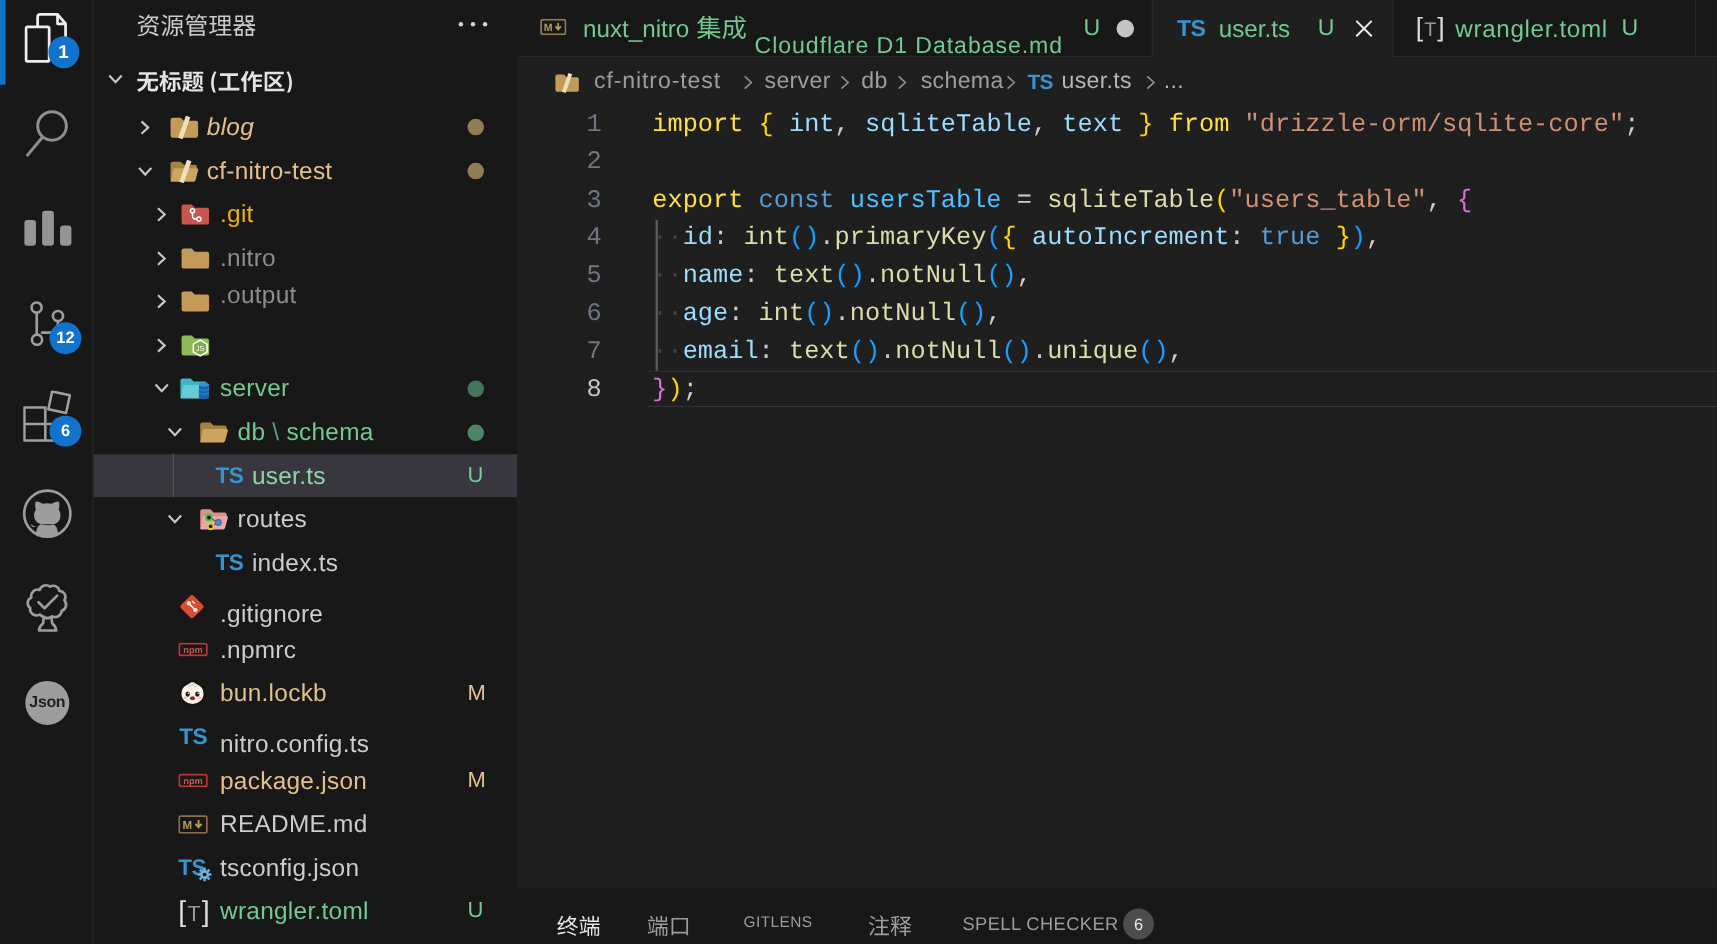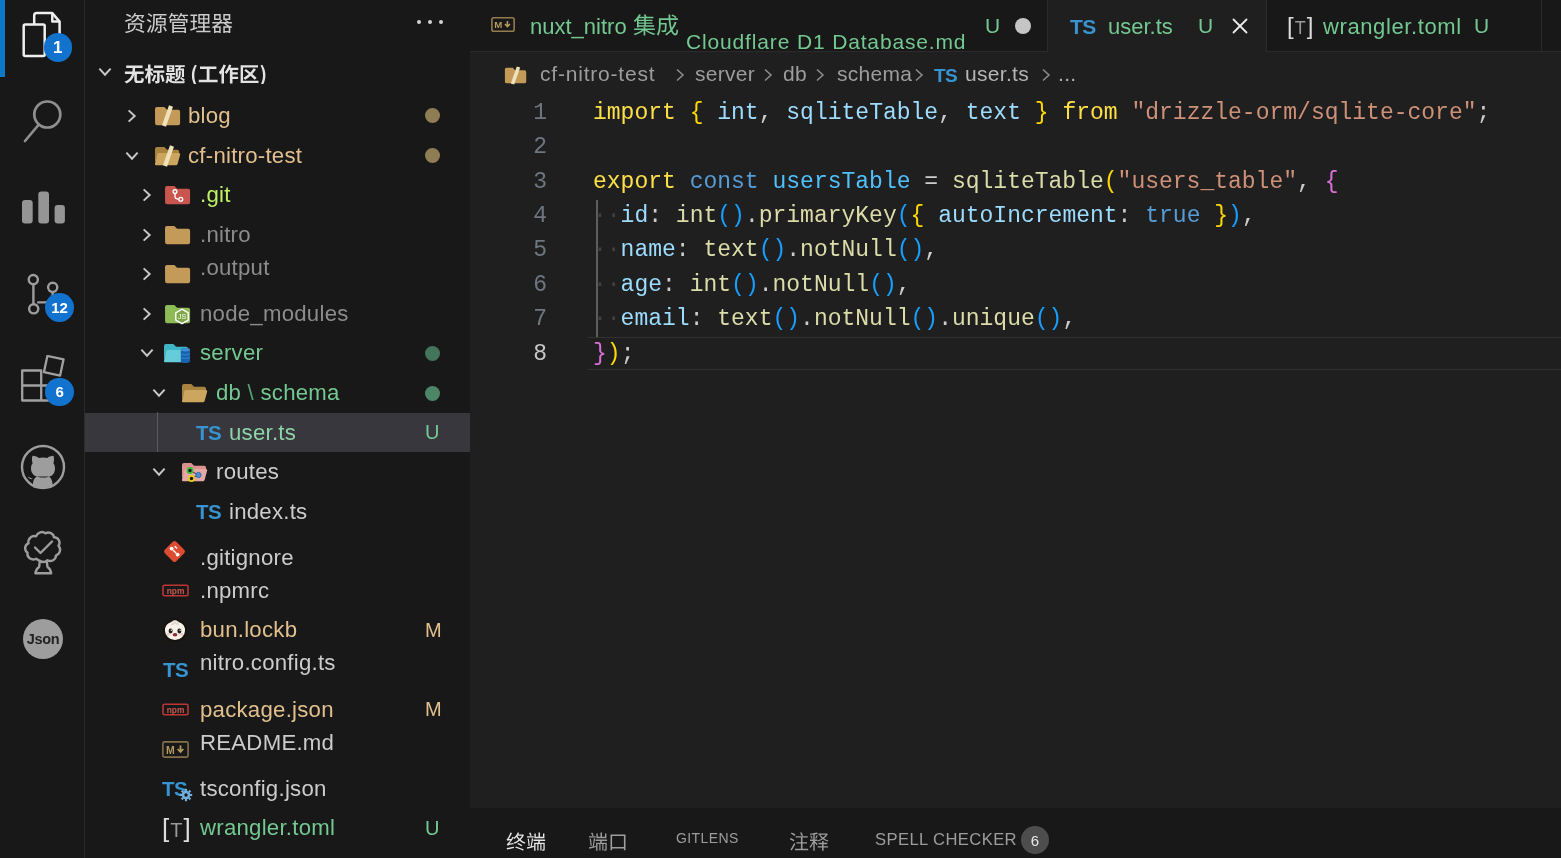--- a/index.html
+++ b/index.html
@@ -63,21 +63,21 @@
     <i style="width:4px;height:4px;border-radius:50%;background:#d4d4d4"></i>
     <i style="width:4px;height:4px;border-radius:50%;background:#d4d4d4"></i>
     <i style="width:4px;height:4px;border-radius:50%;background:#d4d4d4"></i>
   </div>
 <div style="position:absolute;left:96px;top:63px;"><svg width="18" height="18" viewBox="0 0 16 16" fill="none" stroke="#c8c8c8" stroke-width="1.75">
       <polyline points="3,5 8,10.4 13,5"></polyline>
     </svg></div>
 <div style="position:absolute;left:124px;top:58px;"><svg width="143" height="26" viewBox="0 0 143 26" style="vertical-align:0px">
       <path fill="#e3e3e3" d="M2.2 7.6V10.0H8.6C8.6 11.2 8.5 12.4 8.4 13.5H0.9V15.9H7.9C7.1 19 5.1 21.8 0.6 23.5C1.2 24 1.9 24.9 2.3 25.6C7.2 23.6 9.3 20.2 10.3 16.5V21.8C10.3 24.3 11 25.1 13.6 25.1C14.1 25.1 16.1 25.1 16.6 25.1C18.9 25.1 19.6 24.2 19.9 20.7C19.2 20.5 18.1 20.1 17.5 19.6C17.4 22.3 17.3 22.7 16.4 22.7C16 22.7 14.3 22.7 13.9 22.7C13.1 22.7 12.9 22.6 12.9 21.8V15.9H19.7V13.5H10.9C11 12.4 11.1 11.2 11.1 10.0H18.6V7.6ZM30.1 7.6V9.9H39.1V7.6ZM36.3 17.3C37.2 19.4 38 22.2 38.3 23.9L40.5 23.1C40.2 21.3 39.3 18.7 38.4 16.6ZM30 16.7C29.5 18.8 28.7 21.1 27.6 22.5C28.2 22.8 29.1 23.4 29.6 23.8C30.6 22.2 31.7 19.6 32.2 17.2ZM29.1 12.5V14.8H33.1V22.7C33.1 22.9 33.1 23 32.8 23.0C32.5 23 31.7 23 30.9 23.0C31.2 23.7 31.5 24.8 31.5 25.5C32.9 25.5 33.9 25.5 34.7 25.1C35.5 24.6 35.6 23.9 35.6 22.7V14.8H40.3V12.5ZM24 6.4V10.4H21.2V12.7H23.6C23 15 22 17.7 20.8 19.1C21.3 19.8 21.9 20.9 22.1 21.5C22.8 20.5 23.5 18.9 24 17.2V25.6H26.5V15.9C27 16.8 27.6 17.7 27.9 18.3L29.2 16.4C28.8 15.9 27.1 13.8 26.5 13.1V12.7H28.9V10.4H26.5V6.4ZM45 11.3H48.1V12.3H45.0ZM45 8.8H48.1V9.8H45.0ZM42.8 7.2V14.0H50.3V7.2ZM54.9 13.2C54.8 18.1 54.6 20.3 50.3 21.6C50.7 21.9 51.2 22.7 51.4 23.2C56.3 21.6 56.8 18.7 56.9 13.2ZM56 20.3C57.1 21.2 58.7 22.4 59.4 23.2L60.9 21.7C60 21 58.5 19.8 57.3 19.0ZM42.9 17.7C42.9 20.5 42.6 22.9 41.4 24.5C41.9 24.7 42.8 25.3 43.1 25.6C43.7 24.8 44.1 23.8 44.4 22.7C46 24.8 48.5 25.2 52.3 25.2H60.2C60.3 24.6 60.7 23.7 61 23.2C59.3 23.3 53.7 23.3 52.3 23.3C50.5 23.3 49 23.2 47.8 22.8V20.4H50.8V18.6H47.8V16.9H51.2V15.1H41.9V16.9H45.7V21.6C45.3 21.2 45 20.8 44.8 20.2C44.8 19.4 44.9 18.6 44.9 17.8ZM51.8 10.6V19.2H53.8V12.4H57.9V19.1H60.0V10.6H56.3L57 9.1H60.8V7.2H51.1V9.1H54.6C54.5 9.7 54.3 10.2 54.1 10.6ZM71 27.9 72.8 27.1C71.1 24.1 70.3 20.7 70.3 17.3C70.3 14 71.1 10.5 72.8 7.5L71 6.7C69 9.9 67.9 13.2 67.9 17.3C67.9 21.4 69 24.8 71 27.9ZM74.8 21.7V24.2H93.6V21.7H85.5V11.1H92.4V8.5H76.0V11.1H82.7V21.7ZM105 6.6C104 9.5 102.4 12.5 100.6 14.3C101.1 14.7 102.1 15.6 102.5 16.1C103.4 15 104.3 13.6 105.2 12.1H105.9V25.6H108.5V21.1H114.1V18.8H108.5V16.4H113.8V14.2H108.5V12.1H114.3V9.7H106.3C106.7 8.9 107.1 8 107.3 7.2ZM99.5 6.4C98.5 9.4 96.7 12.3 94.9 14.1C95.3 14.8 96 16.2 96.2 16.8C96.6 16.3 97.1 15.8 97.5 15.3V25.6H100.0V11.5C100.7 10.1 101.4 8.6 101.9 7.2ZM134 7.3H116.6V25.0H134.5V22.7H119.0V9.6H134.0ZM120.3 12.4C121.7 13.5 123.3 14.8 124.8 16.1C123.1 17.6 121.3 18.9 119.4 19.9C120 20.3 120.9 21.3 121.3 21.8C123.1 20.7 124.9 19.3 126.6 17.7C128.2 19.2 129.7 20.6 130.7 21.8L132.6 19.9C131.6 18.8 130 17.4 128.3 15.9C129.7 14.5 130.9 12.9 131.9 11.2L129.6 10.3C128.8 11.7 127.7 13.1 126.5 14.4C124.9 13.2 123.3 12 122 10.9ZM138.3 27.9C140.3 24.8 141.4 21.4 141.4 17.3C141.4 13.2 140.3 9.9 138.3 6.7L136.5 7.5C138.2 10.5 139 14 139 17.3C139 20.7 138.2 24.1 136.5 27.1Z"></path>
     </svg></div>
-<div style="position:absolute;left:85px;top:96.2px;width:385px;height:39.6px;">
+<div style="position:absolute;left:85px;top:96.2px;width:385px;height:39.6px;font-style:italic;">
     <div style="position:absolute;left:38px;top:0;height:100%;display:flex;align-items:center">
       <svg width="18" height="18" viewBox="0 0 16 16" fill="none" stroke="#c8c8c8" stroke-width="1.75">
         <polyline points="5,3 10.4,8 5,13"></polyline>
       </svg>
     </div>
     <div style="position:absolute;left:69px;top:0;height:100%;display:flex;align-items:center">
       <svg width="27" height="22" viewBox="0 0 27 22">
         <path fill="#c49a58" d="M1 4 q0-2 2-2 h7.3 l2.8 2.8 h11 q2 0 2 2 v11.4 q0 2-2 2 h-21 q-2 0-2-2 z"></path>
         <line x1="10" y1="21" x2="17" y2="1" stroke="#efe2bb" stroke-width="4.2"></line>
       </svg>
@@ -117,21 +117,21 @@
     </div>
     <div style="position:absolute;left:79px;top:0;height:100%;display:flex;align-items:center">
       <svg width="27" height="22" viewBox="0 0 27 22">
         <path fill="#c9564e" d="M1 4 q0-2 2-2 h7.3 l2.8 2.8 h11 q2 0 2 2 v11.4 q0 2-2 2 h-21 q-2 0-2-2 z"></path>
 <circle cx="11" cy="7.6" r="1.9" fill="none" stroke="#fff" stroke-width="1.35"></circle>
 <circle cx="16.8" cy="15.2" r="1.9" fill="none" stroke="#fff" stroke-width="1.35"></circle>
 <path d="M11 9.6 v3 q0 2.6 3.9 2.6 h0" fill="none" stroke="#fff" stroke-width="1.35"></path>
       </svg>
     </div>
     <div style="position:absolute;left:115px;top:0;height:100%;display:flex;align-items:center">
-      <span class="tree" style="color:#bef264">.git</span>
+      <span class="tree" style="color:#eab308">.git</span>
     </div>
   </div>
 <div style="position:absolute;left:85px;top:214.9px;width:385px;height:39.6px;">
     <div style="position:absolute;left:53px;top:0;height:100%;display:flex;align-items:center">
       <svg width="18" height="18" viewBox="0 0 16 16" fill="none" stroke="#c8c8c8" stroke-width="1.75">
         <polyline points="5,3 10.4,8 5,13"></polyline>
       </svg>
     </div>
     <div style="position:absolute;left:79px;top:0;height:100%;display:flex;align-items:center">
       <svg width="27" height="22" viewBox="0 0 27 22">
@@ -162,23 +162,20 @@
       <svg width="18" height="18" viewBox="0 0 16 16" fill="none" stroke="#c8c8c8" stroke-width="1.75">
         <polyline points="5,3 10.4,8 5,13"></polyline>
       </svg>
     </div>
     <div style="position:absolute;left:79px;top:0;height:100%;display:flex;align-items:center">
       <svg width="27" height="22" viewBox="0 0 27 22">
         <path fill="#8fbb56" d="M1 4 q0-2 2-2 h7.3 l2.8 2.8 h11 q2 0 2 2 v11.4 q0 2-2 2 h-21 q-2 0-2-2 z"></path>
 <path d="M18 6.2 l6.2 3.6 v7.2 l-6.2 3.6 l-6.2-3.6 v-7.2 z" fill="#7fa748" stroke="#fff" stroke-width="1.4"></path>
 <text x="18" y="16" font-size="7" fill="#fff" text-anchor="middle" font-family="Liberation Sans">JS</text>
       </svg>
-    </div>
-    <div style="position:absolute;left:115px;top:0;height:100%;display:flex;align-items:center">
-      <span class="tree" style="color:#8c8c8c">node_modules</span>
     </div>
   </div>
 <div style="position:absolute;left:85px;top:333.7px;width:385px;height:39.6px;">
     <div style="position:absolute;left:53px;top:0;height:100%;display:flex;align-items:center">
       <svg width="18" height="18" viewBox="0 0 16 16" fill="none" stroke="#c8c8c8" stroke-width="1.75">
         <polyline points="3,5 8,10.4 13,5"></polyline>
       </svg>
     </div>
     <div style="position:absolute;left:78px;top:0;height:100%;display:flex;align-items:center">
       <svg width="28" height="23" viewBox="0 0 28 23">
@@ -299,21 +296,21 @@
       <span class="tree" style="color:#e2c08d">bun.lockb</span>
     </div>
     <div style="position:absolute;left:340px;top:0;height:100%;display:flex;align-items:center">
       <span style="font-size:20px;color:#e2c08d">M</span>
     </div>
   </div>
 <div style="position:absolute;left:85px;top:650.3px;width:385px;height:39.6px;">
     <div style="position:absolute;left:78px;top:0;height:100%;display:flex;align-items:center">
       <span style="color:#3794d1;font-weight:bold;font-size:20.5px;letter-spacing:-0.5px;font-family:'Liberation Sans'">TS</span>
     </div>
-    <div style="position:absolute;left:115px;top:0;height:100%;display:flex;align-items:flex-start">
+    <div style="position:absolute;left:115px;top:0;height:100%;display:flex;align-items:flex-end">
       <span class="tree" style="color:#cccccc">nitro.config.ts</span>
     </div>
   </div>
 <div style="position:absolute;left:85px;top:689.9px;width:385px;height:39.6px;">
     <div style="position:absolute;left:77px;top:0;height:100%;display:flex;align-items:center">
       <svg width="27" height="13" viewBox="0 0 27 13">
         <rect x="1" y="1.2" width="25" height="10.6" rx="1.5" fill="none" stroke="#bb3733" stroke-width="1.6"></rect>
 <text x="13.5" y="9.8" font-size="8.4" font-weight="bold" fill="#c65a50" text-anchor="middle" font-family="Liberation Sans">npm</text>
       </svg>
     </div>
@@ -325,21 +322,21 @@
     </div>
   </div>
 <div style="position:absolute;left:85px;top:729.5px;width:385px;height:39.6px;">
     <div style="position:absolute;left:77px;top:0;height:100%;display:flex;align-items:center">
       <svg width="27" height="17" viewBox="0 0 27 17">
         <rect x="0.9" y="0.9" width="25.2" height="15.2" rx="1.5" fill="none" stroke="#84704a" stroke-width="1.6"></rect>
 <text x="4" y="12.6" font-size="10.5" font-weight="bold" fill="#b59a60" font-family="Liberation Sans">M</text>
 <path d="M18.5 4.5 v6 M15.7 8 l2.8 3 l2.8-3" fill="none" stroke="#b59a60" stroke-width="1.8"></path>
       </svg>
     </div>
-    <div style="position:absolute;left:115px;top:0;height:100%;display:flex;align-items:flex-start">
+    <div style="position:absolute;left:115px;top:0;height:100%;display:flex;align-items:center">
       <span class="tree" style="color:#cccccc">README.md</span>
     </div>
   </div>
 <div style="position:absolute;left:85px;top:769.1px;width:385px;height:39.6px;">
     <div style="position:absolute;left:77px;top:0;height:100%;display:flex;align-items:center">
       <span style="color:#3794d1;font-weight:bold;font-size:20.5px;letter-spacing:-0.5px;font-family:'Liberation Sans'">TS</span>
       <svg width="14" height="14" viewBox="0 0 14 14" style="margin-left:-8px;margin-top:12px">
         <g fill="#72aede">
           <circle cx="7" cy="7" r="4.2"></circle>
           <g stroke="#72aede" stroke-width="2.2">

